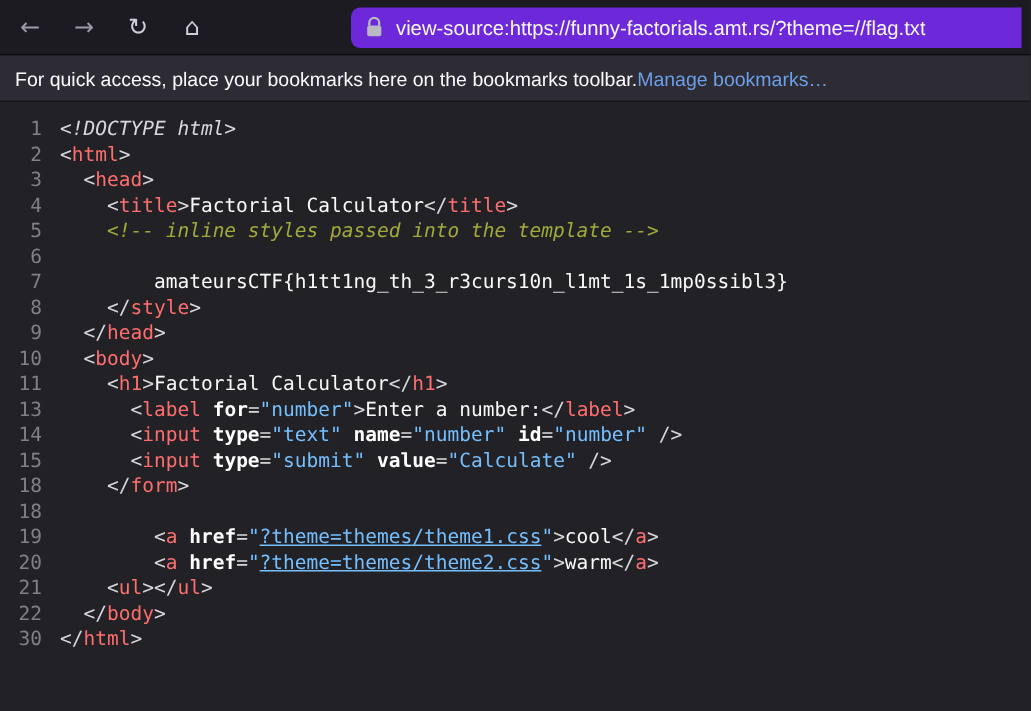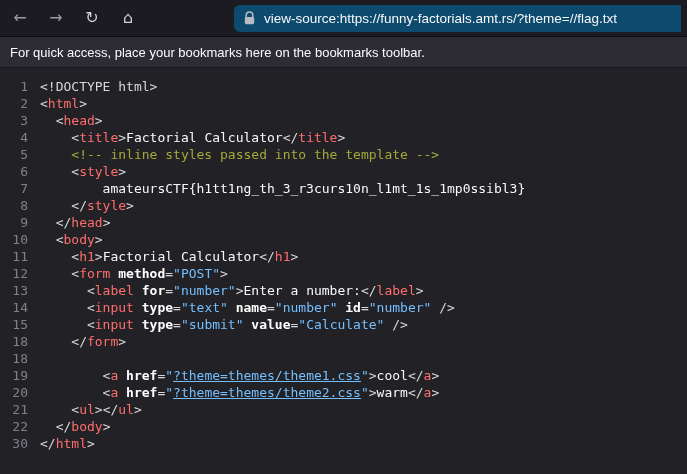--- a/index.html
+++ b/index.html
@@ -35,21 +35,21 @@
     color: #cfcfd8;
     font-size: 16px;
     line-height: 1;
     font-family: "DejaVu Sans", sans-serif;
   }
   .navicon.dim { color: #9b9ba4; }
   .urlbar {
     margin-left: 84px;
     flex: 1;
     height: 27px;
-    background: #0c4a6e;
+    background: #6d28d9;
     border-radius: 6px 0 0 6px;
     display: flex;
     align-items: center;
     padding: 0 10px;
     gap: 9px;
     min-width: 0;
     cursor: text;
   }
   .lock { display: flex; align-items: center; flex: none; cursor: pointer; }
   .urltext {
@@ -88,26 +88,26 @@
   }
   .line { display: flex; height: 17px; line-height: 17px; white-space: pre; }
   .ln {
     width: 24px; min-width: 24px;
     text-align: right;
     margin-right: 12px;
     color: #80808a;
     user-select: none;
   }
   .lc { white-space: pre; }
-  .tk-pi  { color: var(--doctype, #d8d8dc); }
+  .tk-pi  { color: var(--doctype, #d8d8dc); font-style: italic; }
   .tk-tag { color: var(--tag, #ff6e6e); }
   .tk-attr{ color: var(--attr, #ffffff); font-weight: bold; }
   .tk-val { color: var(--val, #75bfff); }
   .tk-link{ color: var(--val, #75bfff); text-decoration: underline; cursor: pointer; }
-  .tk-com { color: var(--comment, #a2a93a); }
+  .tk-com { color: var(--comment, #a2a93a); font-style: italic; }
   .tk-txt { color: var(--text, #f9f9fa); }
   .tk-p   { color: var(--punct, #d7d7db); }
 </style>
 </head>
 <body>
 
 <div class="window">
 
   <header class="toolbar">
     <button class="navbtn">
@@ -129,35 +129,35 @@
           <path d="M2.2 6.2 V4.2 a3.3 3.3 0 0 1 6.6 0 V6.2" fill="none" stroke="#b9b9c3" stroke-width="1.5"></path>
           <rect x="0.8" y="6" width="9.4" height="7.2" rx="1.4" fill="#b9b9c3"></rect>
         </svg>
       </span>
       <span class="urltext">view-source:https://funny-factorials.amt.rs/?theme=//flag.txt</span>
     </div>
   </header>
 
   <div class="infobar">
     <span class="infotext">For quick access, place your bookmarks here on the bookmarks toolbar.</span>
+    <a class="infolink">Manage bookmarks…</a>
   </div>
 
   <main class="source" id="code">
       <div class="line"><span class="ln">1</span><span class="lc"><span class="tk-pi">&lt;!DOCTYPE html&gt;</span></span></div>
       <div class="line"><span class="ln">2</span><span class="lc"><span class="tk-p">&lt;</span><span class="tk-tag">html</span><span class="tk-p">&gt;</span></span></div>
       <div class="line"><span class="ln">3</span><span class="lc"><span class="tk-p">  &lt;</span><span class="tk-tag">head</span><span class="tk-p">&gt;</span></span></div>
       <div class="line"><span class="ln">4</span><span class="lc"><span class="tk-p">    &lt;</span><span class="tk-tag">title</span><span class="tk-p">&gt;</span><span class="tk-txt">Factorial Calculator</span><span class="tk-p">&lt;/</span><span class="tk-tag">title</span><span class="tk-p">&gt;</span></span></div>
       <div class="line"><span class="ln">5</span><span class="lc"><span class="tk-p">    </span><span class="tk-com">&lt;!-- inline styles passed into the template --&gt;</span></span></div>
-      <div class="line"><span class="ln">6</span><span class="lc"><span class="tk-p">    &lt;</span><span class="tk-tag">style</span><span class="tk-p">&gt;</span></span></div>
+      <div class="line"><span class="ln">6</span></div>
       <div class="line"><span class="ln">7</span><span class="lc"><span class="tk-txt">        amateursCTF{h1tt1ng_th_3_r3curs10n_l1mt_1s_1mp0ssibl3}</span></span></div>
       <div class="line"><span class="ln">8</span><span class="lc"><span class="tk-p">    &lt;/</span><span class="tk-tag">style</span><span class="tk-p">&gt;</span></span></div>
       <div class="line"><span class="ln">9</span><span class="lc"><span class="tk-p">  &lt;/</span><span class="tk-tag">head</span><span class="tk-p">&gt;</span></span></div>
       <div class="line"><span class="ln">10</span><span class="lc"><span class="tk-p">  &lt;</span><span class="tk-tag">body</span><span class="tk-p">&gt;</span></span></div>
       <div class="line"><span class="ln">11</span><span class="lc"><span class="tk-p">    &lt;</span><span class="tk-tag">h1</span><span class="tk-p">&gt;</span><span class="tk-txt">Factorial Calculator</span><span class="tk-p">&lt;/</span><span class="tk-tag">h1</span><span class="tk-p">&gt;</span></span></div>
-      <div class="line"><span class="ln">12</span><span class="lc"><span class="tk-p">    &lt;</span><span class="tk-tag">form</span><span class="tk-p"> </span><span class="tk-attr">method</span><span class="tk-p">=</span><span class="tk-val">"POST"</span><span class="tk-p">&gt;</span></span></div>
       <div class="line"><span class="ln">13</span><span class="lc"><span class="tk-p">      &lt;</span><span class="tk-tag">label</span><span class="tk-p"> </span><span class="tk-attr">for</span><span class="tk-p">=</span><span class="tk-val">"number"</span><span class="tk-p">&gt;</span><span class="tk-txt">Enter a number:</span><span class="tk-p">&lt;/</span><span class="tk-tag">label</span><span class="tk-p">&gt;</span></span></div>
       <div class="line"><span class="ln">14</span><span class="lc"><span class="tk-p">      &lt;</span><span class="tk-tag">input</span><span class="tk-p"> </span><span class="tk-attr">type</span><span class="tk-p">=</span><span class="tk-val">"text"</span><span class="tk-p"> </span><span class="tk-attr">name</span><span class="tk-p">=</span><span class="tk-val">"number"</span><span class="tk-p"> </span><span class="tk-attr">id</span><span class="tk-p">=</span><span class="tk-val">"number"</span><span class="tk-p"> /&gt;</span></span></div>
       <div class="line"><span class="ln">15</span><span class="lc"><span class="tk-p">      &lt;</span><span class="tk-tag">input</span><span class="tk-p"> </span><span class="tk-attr">type</span><span class="tk-p">=</span><span class="tk-val">"submit"</span><span class="tk-p"> </span><span class="tk-attr">value</span><span class="tk-p">=</span><span class="tk-val">"Calculate"</span><span class="tk-p"> /&gt;</span></span></div>
       <div class="line"><span class="ln">18</span><span class="lc"><span class="tk-p">    &lt;/</span><span class="tk-tag">form</span><span class="tk-p">&gt;</span></span></div>
       <div class="line"><span class="ln">18</span></div>
       <div class="line"><span class="ln">19</span><span class="lc"><span class="tk-p">        &lt;</span><span class="tk-tag">a</span><span class="tk-p"> </span><span class="tk-attr">href</span><span class="tk-p">=</span><span class="tk-val">"</span><span class="tk-link">?theme=themes/theme1.css</span><span class="tk-val">"</span><span class="tk-p">&gt;</span><span class="tk-txt">cool</span><span class="tk-p">&lt;/</span><span class="tk-tag">a</span><span class="tk-p">&gt;</span></span></div>
       <div class="line"><span class="ln">20</span><span class="lc"><span class="tk-p">        &lt;</span><span class="tk-tag">a</span><span class="tk-p"> </span><span class="tk-attr">href</span><span class="tk-p">=</span><span class="tk-val">"</span><span class="tk-link">?theme=themes/theme2.css</span><span class="tk-val">"</span><span class="tk-p">&gt;</span><span class="tk-txt">warm</span><span class="tk-p">&lt;/</span><span class="tk-tag">a</span><span class="tk-p">&gt;</span></span></div>
       <div class="line"><span class="ln">21</span><span class="lc"><span class="tk-p">    &lt;</span><span class="tk-tag">ul</span><span class="tk-p">&gt;</span><span class="tk-p">&lt;/</span><span class="tk-tag">ul</span><span class="tk-p">&gt;</span></span></div>
       <div class="line"><span class="ln">22</span><span class="lc"><span class="tk-p">  &lt;/</span><span class="tk-tag">body</span><span class="tk-p">&gt;</span></span></div>
       <div class="line"><span class="ln">30</span><span class="lc"><span class="tk-p">&lt;/</span><span class="tk-tag">html</span><span class="tk-p">&gt;</span></span></div>

